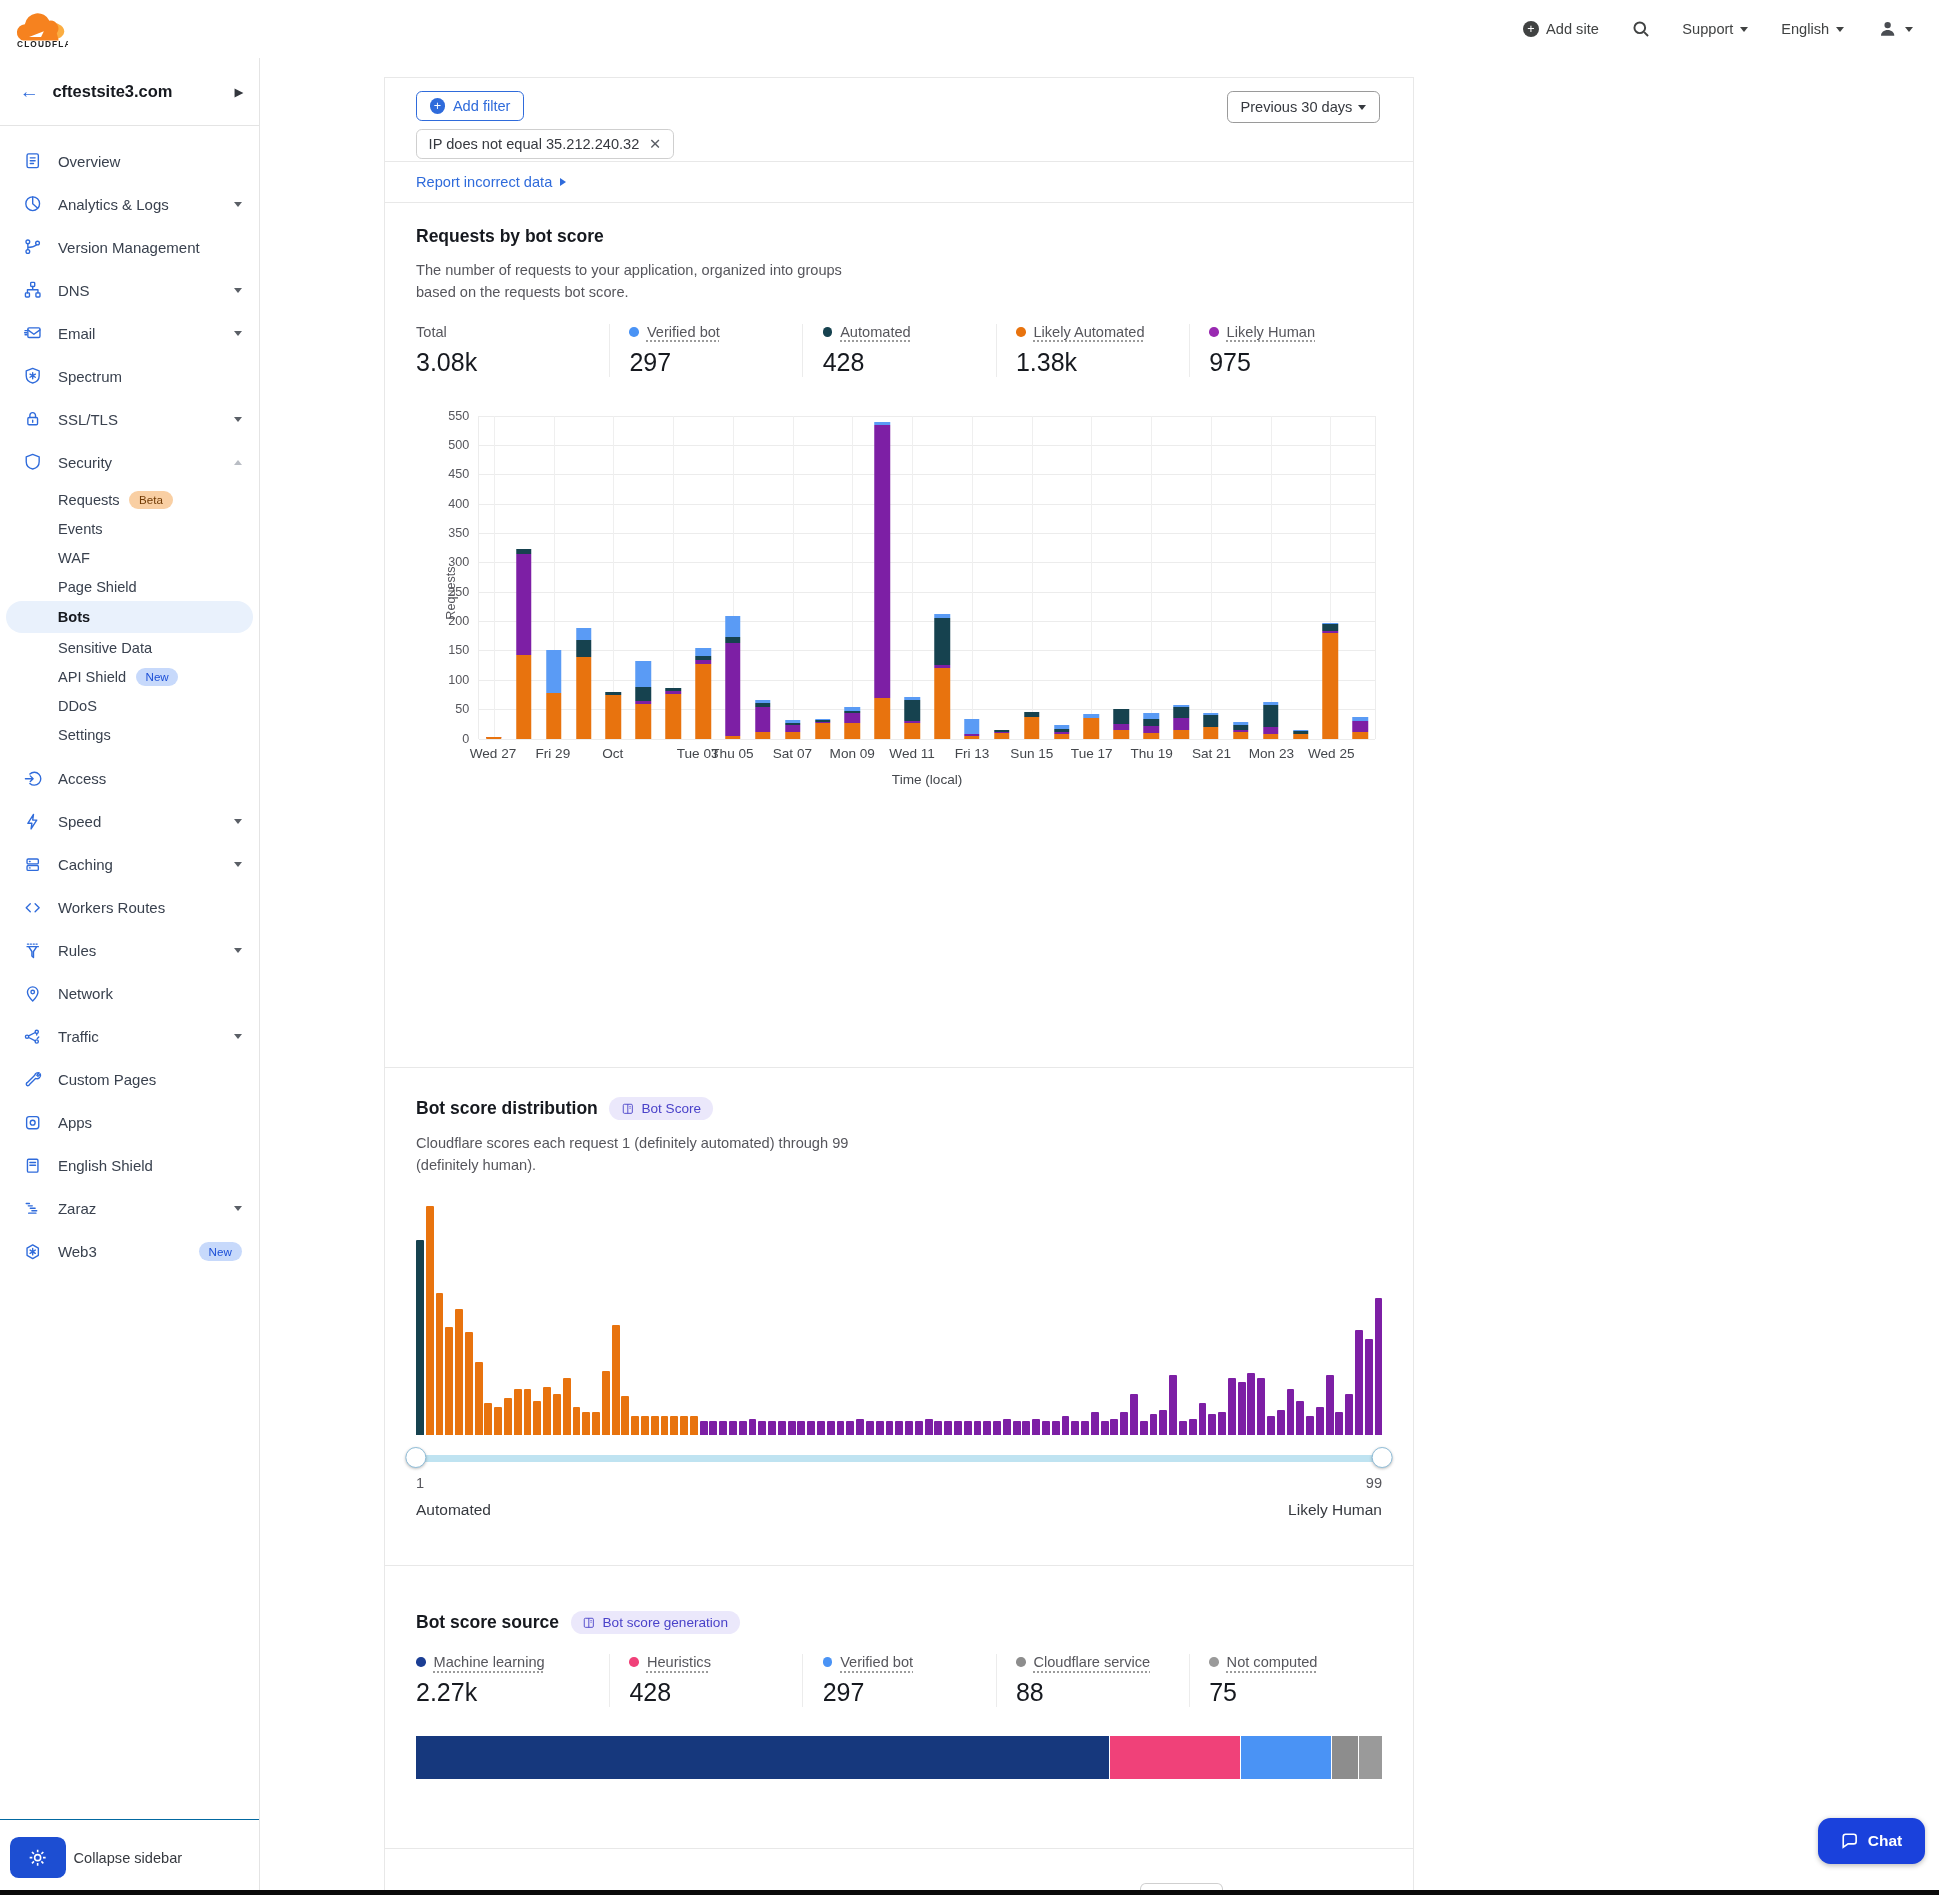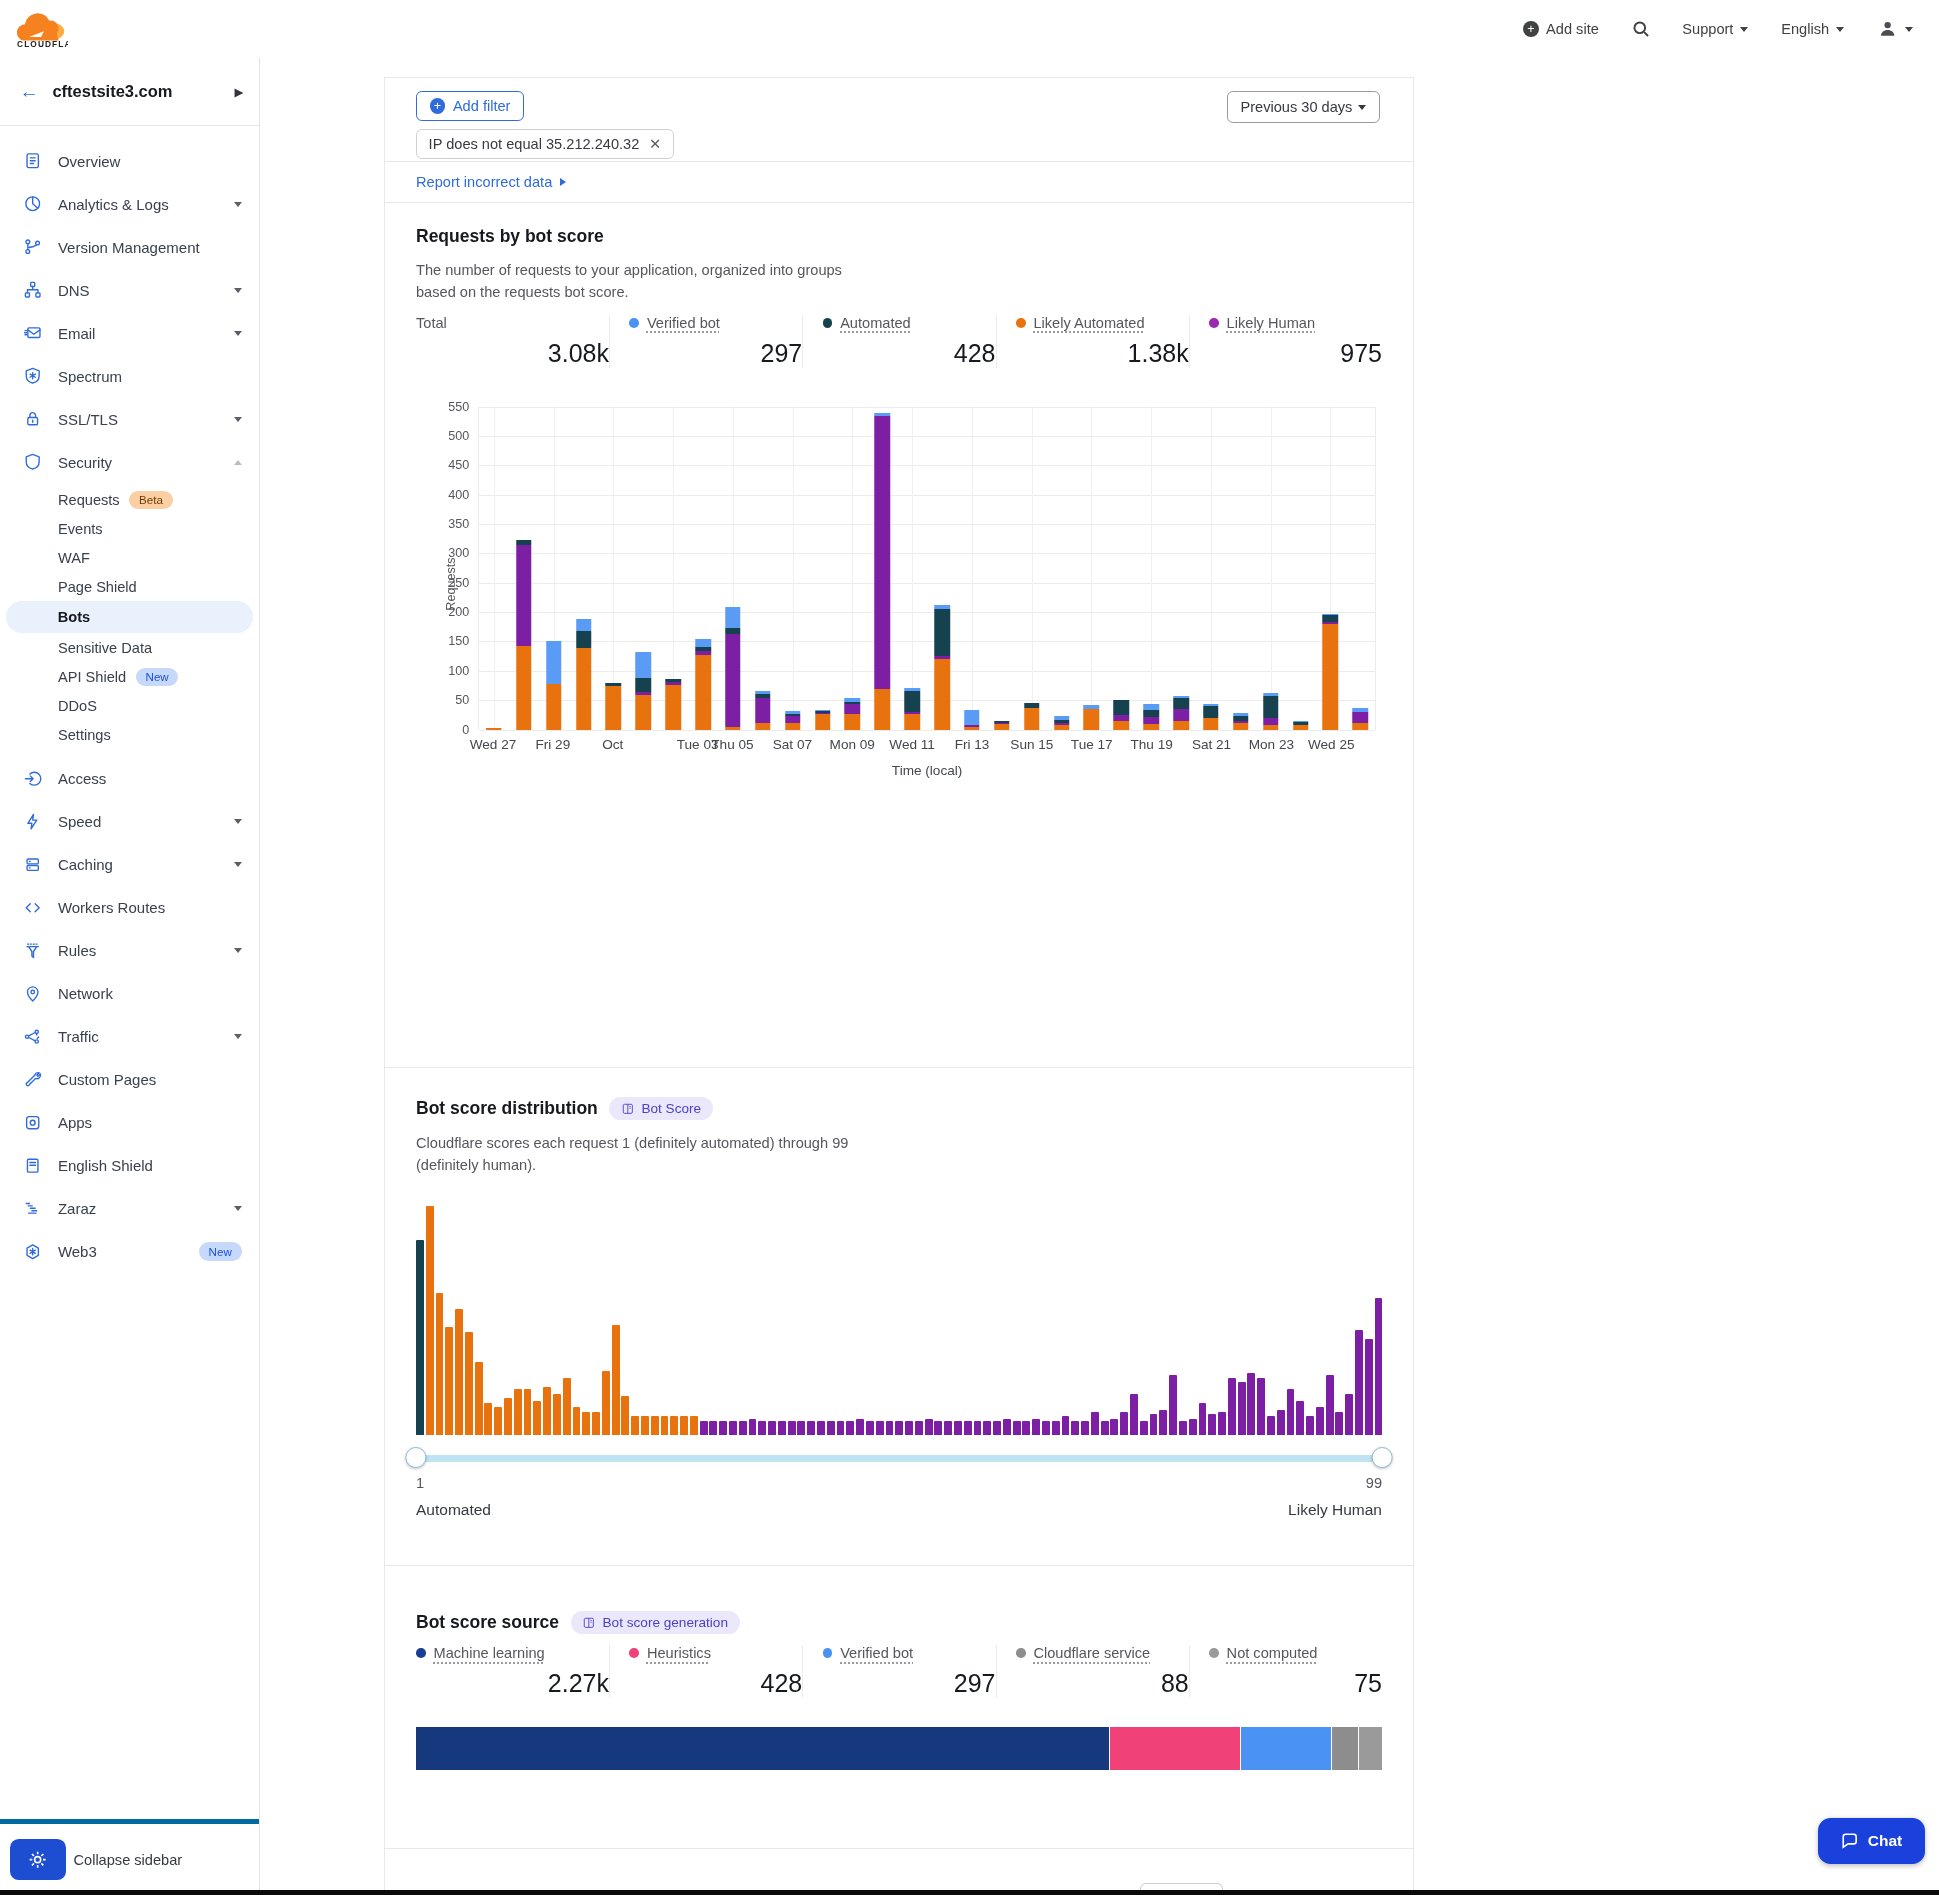--- a/index.html
+++ b/index.html
@@ -26,21 +26,21 @@
   .nav-label { font-size:15px; color:#39414e; flex:1; white-space:nowrap; }
   .chev { width:0; height:0; border-left:4.9px solid transparent; border-right:4.9px solid transparent; }
   .chev.down { border-top:5.8px solid #5a5f66; }
   .chev.up { border-bottom:5.8px solid #b9bdc4; }
   .sub-list { padding:1.9px 0 7.8px 0; }
   .sub-item { height:29px; display:flex; align-items:center; padding:0 15.5px 0 58px; font-size:14.6px; color:#39414e; cursor:pointer; gap:9.7px; white-space:nowrap; }
   .sub-item.active { background:#e9f1fc; border-radius:16.5px; margin:0 5.8px; padding-left:52px; font-weight:700; color:#16191f; height:32px; }
   .badge { font-size:11.6px; border-radius:9.7px; padding:2.4px 9.7px; line-height:1.2; }
   .badge.beta { background:#f9cfa3; color:#703a04; }
   .badge.new { background:#c7d9fb; color:#1c4fd7; }
-  .sidebar-bottom { position:absolute; left:0; bottom:0; width:100%; border-top:5px solid #0369a1; height:76px; display:flex; align-items:center; gap:7.8px; padding:0 9.7px; background:#fff; }
+  .sidebar-bottom { position:absolute; left:0; bottom:0; width:100%; border-top:1px solid #0369a1; height:76px; display:flex; align-items:center; gap:7.8px; padding:0 9.7px; background:#fff; }
   .gear-btn { width:56px; height:41px; background:#1d4ed2; border-radius:8.7px; display:flex; align-items:center; justify-content:center; cursor:pointer; flex:none; }
   .gear-btn svg { width:21.3px; height:21.3px; stroke:#fff; fill:none; stroke-width:1.8; }
   .collapse-label { font-size:14.6px; color:#36393f; cursor:pointer; }
 
   
   .main { position:absolute; left:260px; top:58px; width:1680px; height:1837px; background:#fff; }
   .card { position:absolute; left:124px; top:19.4px; width:1030px; height:1818px; border:1px solid #e8e8e8; border-bottom:none; background:#fff; }
   .section { border-bottom:1px solid #e8e8e8; position:relative; }
   .s-filter { height:84px; padding:12.6px 31px 0 31px; }
   .s-report { height:41px; padding:0 31px; display:flex; align-items:center; }
@@ -58,21 +58,21 @@
 
   .report-link { color:#2f6bdb; font-size:14.6px; display:flex; align-items:center; gap:7.8px; cursor:pointer; }
   .tri-right { width:0; height:0; border-top:4.9px solid transparent; border-bottom:4.9px solid transparent; border-left:6.8px solid #2f6bdb; }
 
   .card-title { font-size:17.5px; font-weight:700; color:#16191f; }
   .card-desc { margin-top:12.6px; font-size:14.6px; color:#56565c; line-height:1.5; }
   .title-row { display:flex; align-items:center; gap:11.6px; }
   .pill-badge { display:inline-flex; align-items:center; gap:6.8px; background:#ebe8fb; border-radius:13.6px; padding:3.9px 11.6px; font-size:13.6px; color:#4a42c9; cursor:pointer; }
   .pill-badge svg { width:13.6px; height:13.6px; stroke:#4a42c9; fill:none; stroke-width:1.6; }
 
-  .stats-row { display:flex; margin-top:11px;text-align:right; }
+  .stats-row { display:flex; margin-top:20px; }
   .stat-cell { width:195px; padding-left:19.4px; border-left:1px solid #ececec; }
   .stat-cell:first-child { padding-left:0; border-left:none; }
   .stat-label { display:flex; align-items:center; gap:7.8px; font-size:14.6px; color:#56565c; }
   .stat-dot { width:9.7px; height:9.7px; border-radius:50%; flex:none; }
   .stat-label .lbl.dotted { text-decoration:underline dotted 1.5px #9b9b9b; text-underline-offset:3.9px; }
   .stat-value { margin-top:7.8px; font-size:25px; font-weight:500; color:#16191f; }
 
   
   .chart-wrap { position:relative; margin-top:39px; margin-left:62px; margin-right:5.8px; }
   .plot { position:relative; height:323px; border-left:1px solid #ececec; border-right:1px solid #ececec; }

